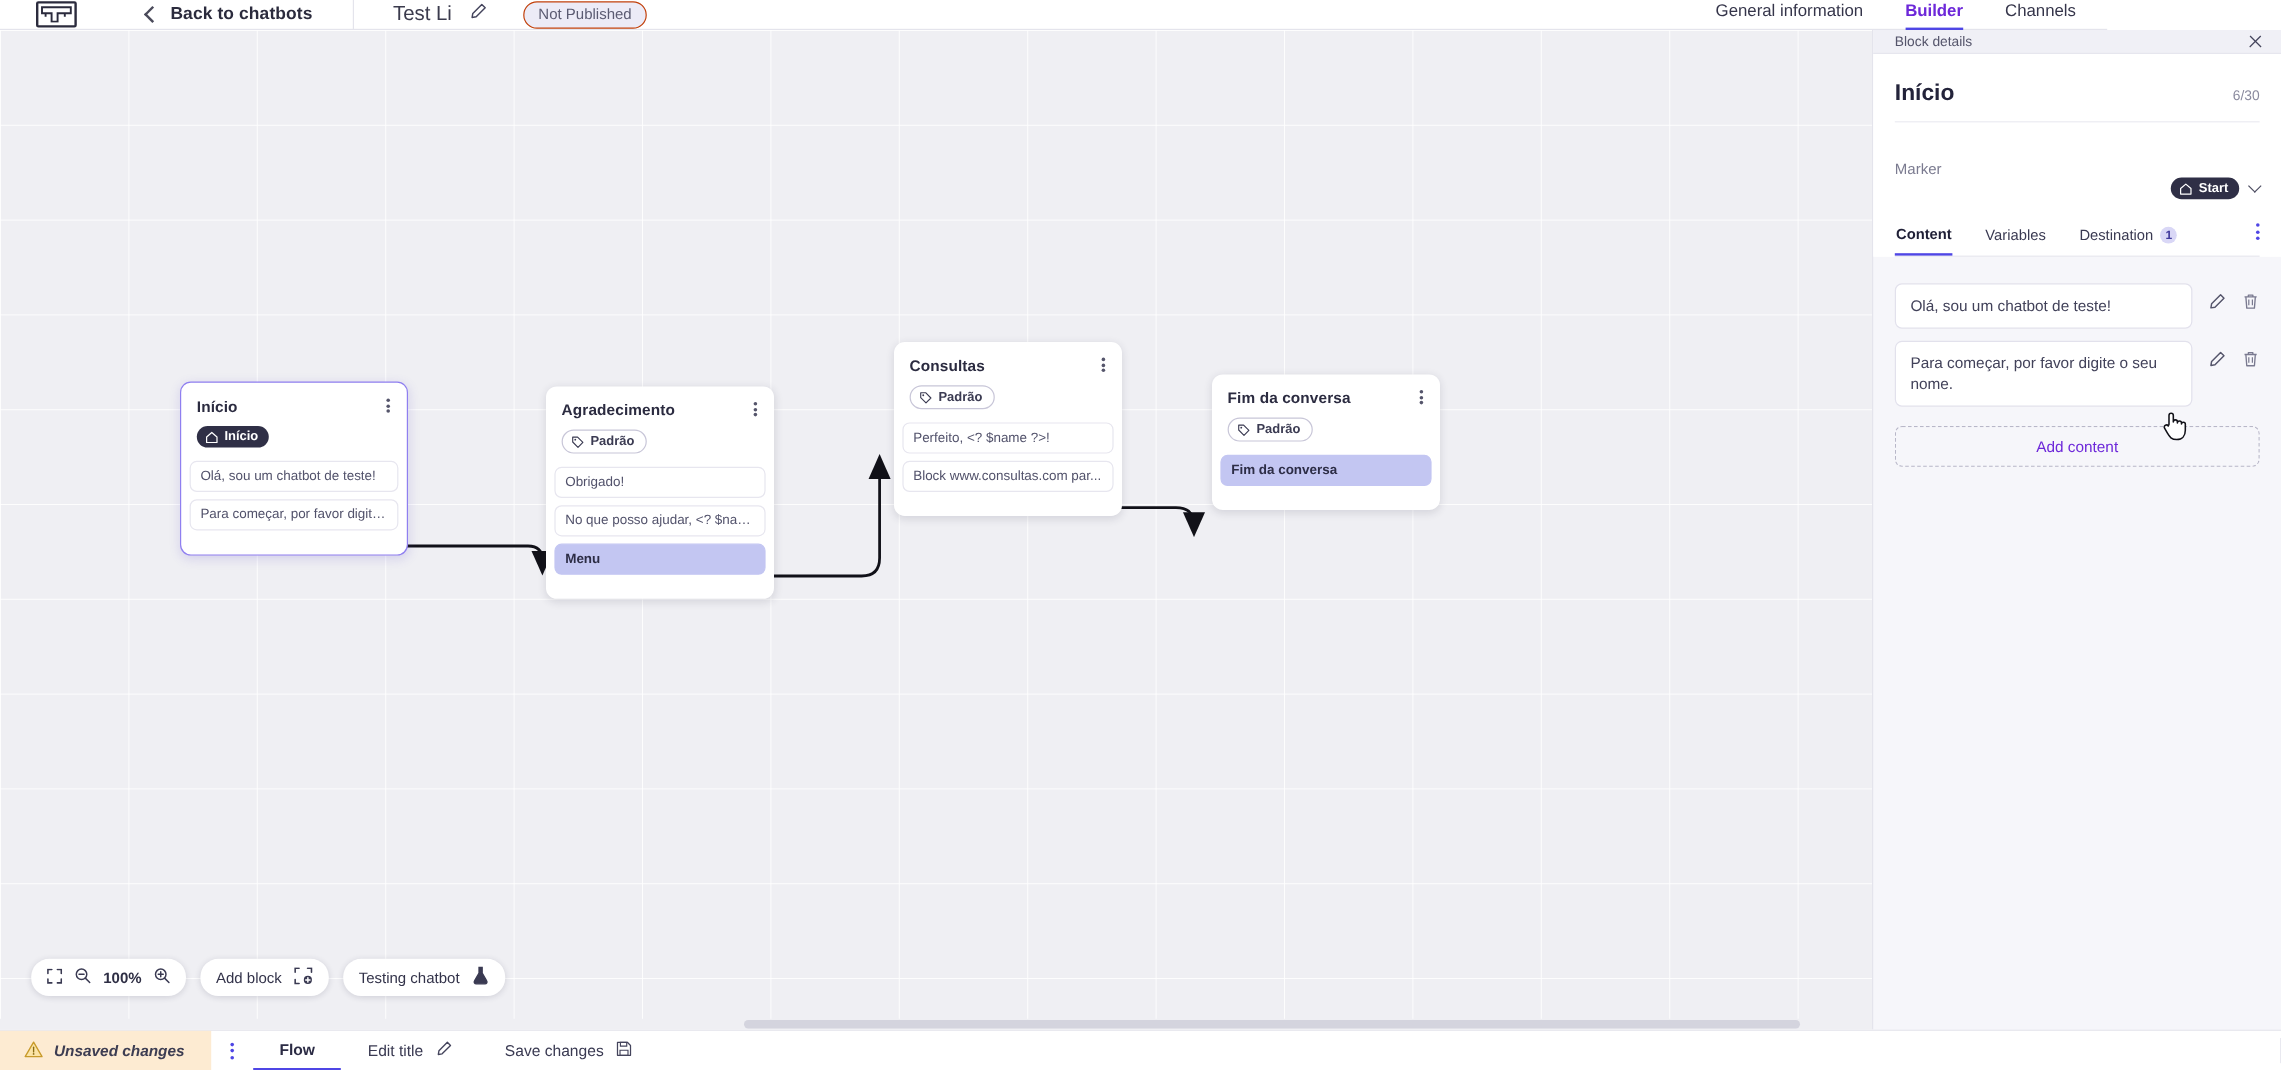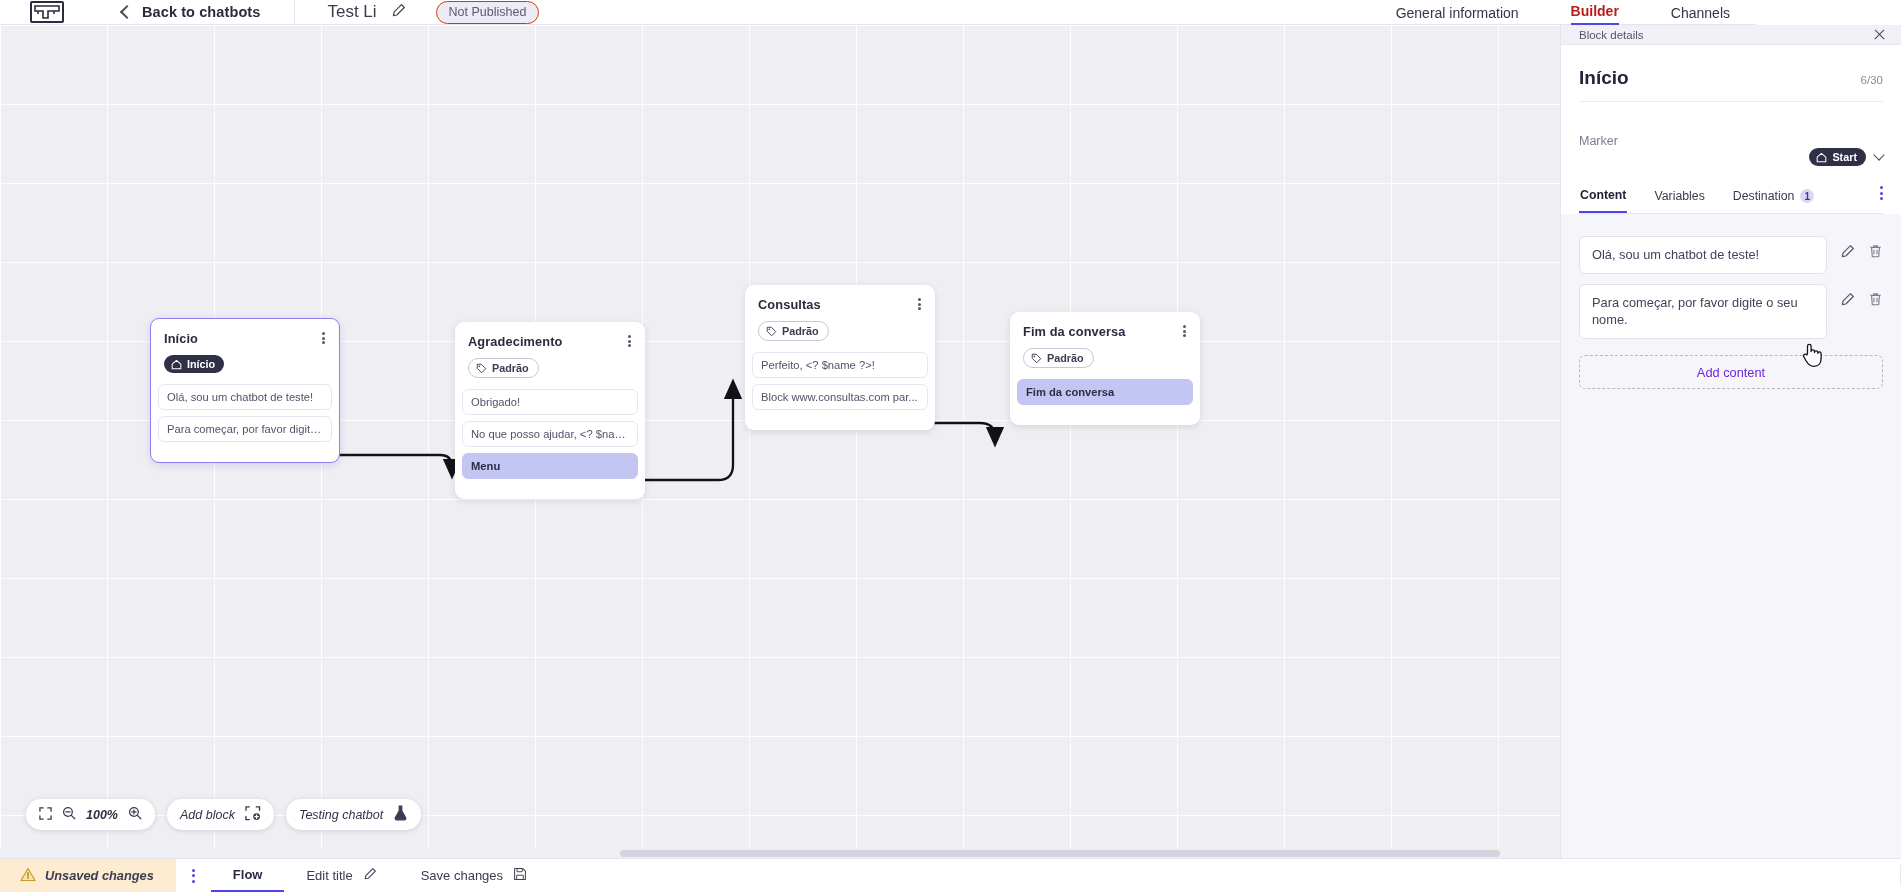--- a/index.html
+++ b/index.html
@@ -33,24 +33,24 @@
   .back-label { font-size: 14.5px; font-weight: 700; color: #2b2b3d; letter-spacing: .1px; }
   .topbar-divider { width: 1px; height: 25px; background: #e4e4ec; margin-left: 34px; }
   .bot-title { margin-left: 32px; font-size: 17px; color: #3b3b4d; font-weight: 400; }
   .pencil-ico { margin-left: 14px; cursor: pointer; }
   .badge-np {
     margin-left: 30px; padding: 3px 12px 4px; border-radius: 12px;
     background: #ecebf7; border: 1px solid #c2410c; color: #5b5b72; font-size: 12.5px;
   }
   .topnav {
     position: absolute; right: 26px; top: 0; height: 25px;
-    display: flex; align-items: flex-end; gap: 52px;
+    display: flex; gap: 35px;
   }
   .topnav-item { font-size: 14px; color: #35354a; padding-bottom: 4px; cursor: pointer; white-space: nowrap; }
-  .topnav-item.active { color: #b91c1c; font-weight: 600; border-bottom: 2.5px solid #4f46e5; }
+  .topnav-item.active { color: #6d28d9; font-weight: 600; border-bottom: 2.5px solid #4f46e5; }
 
   
   .canvas {
     position: absolute; top: 25px; left: 0; width: 1560px; height: 833px;
     background-color: #efeff3;
     background-image:
       linear-gradient(to right, rgba(255,255,255,.85) 1px, transparent 1px),
       linear-gradient(to bottom, rgba(255,255,255,.85) 1px, transparent 1px);
     background-size: 107px 79px;
     overflow: hidden;
@@ -95,21 +95,21 @@
   }
   .msg.lilac { background: #c3c6f2; border-color: #c3c6f2; color: #2d2d46; font-weight: 700; }
   .msg:last-child { margin-bottom: 0; }
 
   
   .ctrl-row { position: absolute; left: 26px; bottom: 28px; display: flex; gap: 12px; z-index: 5; }
   .ctrl {
     height: 31px; background: #ffffff; border-radius: 15px;
     box-shadow: 0 1px 5px rgba(40,40,70,.16);
     display: flex; align-items: center; gap: 10px; padding: 0 13px;
-    font-size: 12.5px; color: #33334a; cursor: pointer; white-space: nowrap; font-style: italic;
+    font-size: 12.5px; color: #33334a; cursor: pointer; white-space: nowrap;
   }
   .ctrl .zoomtxt { font-weight: 600; font-size: 12.5px; color: #2e2e44; }
 
   
   .rpanel {
     position: absolute; top: 25px; right: 0; width: 341px; height: 833px;
     background: #f6f6fa; border-left: 1px solid #e4e4ec;
     display: flex; flex-direction: column;
   }
   .rpanel-head {

